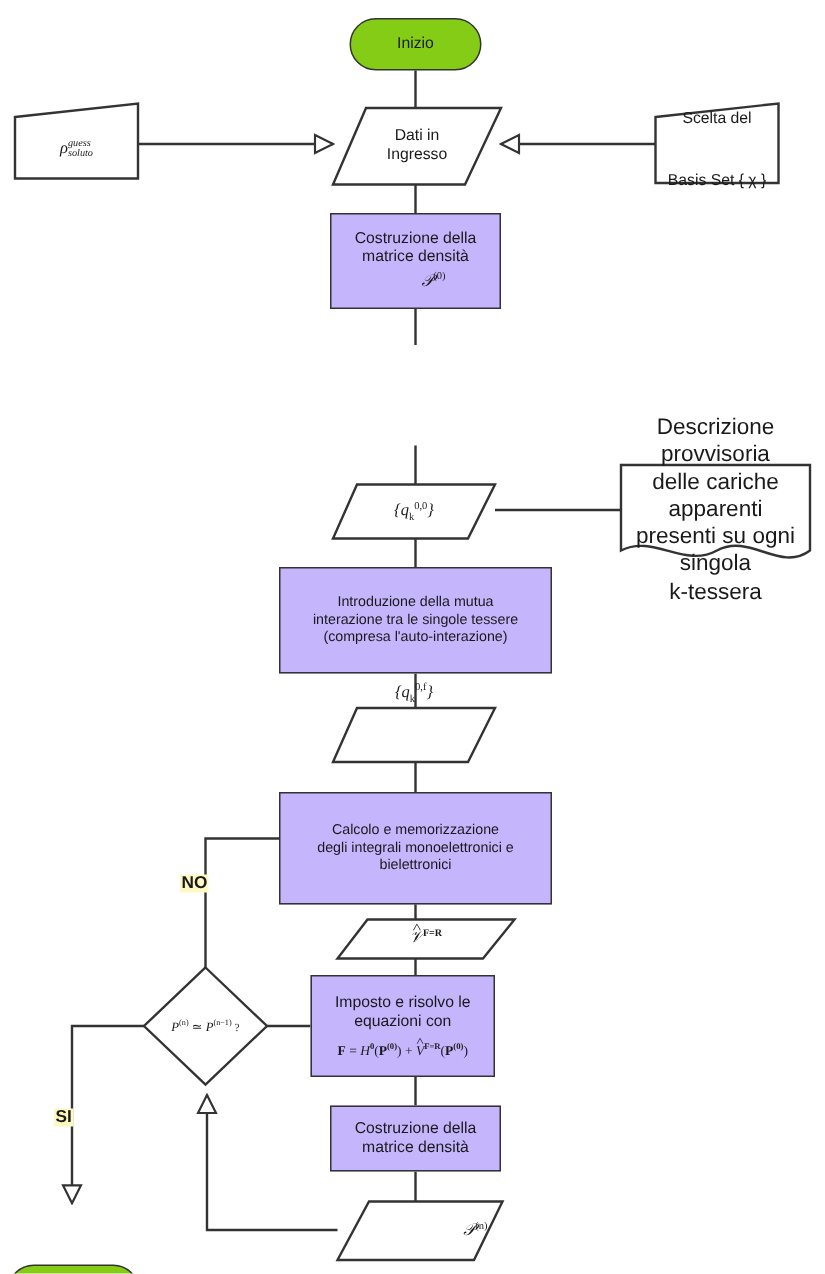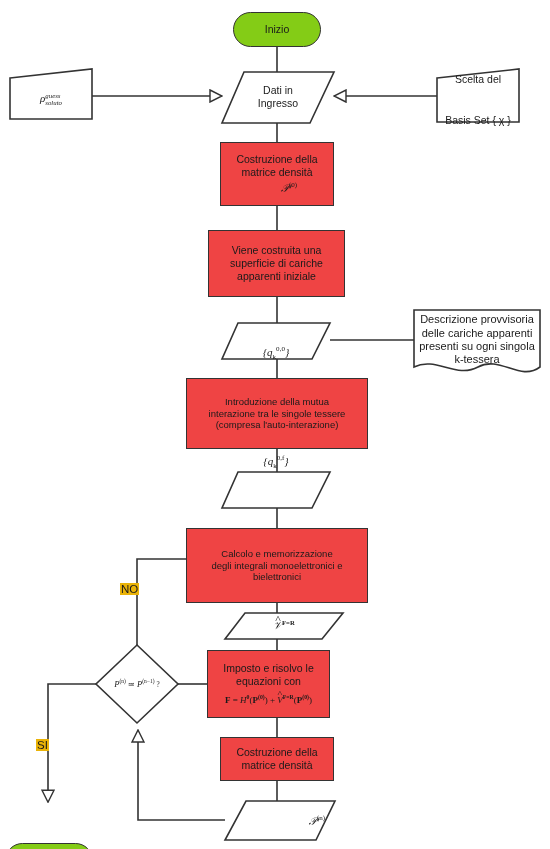--- a/index.html
+++ b/index.html
@@ -1,29 +1,29 @@
 <!DOCTYPE html>
 <html><head>
 <meta charset="utf-8">
 <style>
   html,body{margin:0;padding:0;background:#ffffff;}
   body{width:550px;height:849px;font-family:"Liberation Sans",sans-serif;color:#1a1a1a;overflow:hidden;}
   #chart{position:relative;width:550px;height:849px;}
   svg{position:absolute;left:0;top:0;}
   .node{position:absolute;box-sizing:border-box;display:flex;flex-direction:column;
         align-items:center;justify-content:center;text-align:center;line-height:1.22;}
-  .rect{border:1.6px solid #333;background:#ef4444;}
+  .rect{border:1.6px solid #333;background:#c4b5fd;}
   .txt{font-size:10.5px;}
   .term{border:1.6px solid #333;background:#84cc16;border-radius:22px;font-size:10.5px;}
   .math{font-family:"Liberation Serif",serif;font-style:italic;font-size:11px;}
   .mathup{font-family:"Liberation Serif",serif;font-size:10px;}
   sup,sub{font-size:64%;font-style:normal;}
   sup{vertical-align:super;}
   sub{vertical-align:sub;}
-  .edgelbl{position:absolute;font-size:11.5px;background:#eab308;padding:0 1px;}
+  .edgelbl{position:absolute;font-size:11.5px;background:#fef9c3;padding:0 1px;font-weight:bold;}
   .scriptP{font-family:"Liberation Serif",serif;font-style:italic;}
   .hat{position:relative;}
   .hat:before{content:"^";position:absolute;left:50%;top:-0.62em;transform:translateX(-50%) scaleX(1.25);
               font-style:normal;font-size:0.9em;}
 </style>
 </head>
 <body>
 
 <div id="chart">
 
@@ -117,33 +117,28 @@
   </div>
 
   <div class="node rect txt" style="left:220px;top:142px;width:114px;height:64px;">
     <span>Costruzione della</span>
     <span>matrice densità</span>
     <span class="math" style="margin-top:2px;margin-left:24px;">
       <span class="scriptP">𝒫</span><sup>(0)</sup>
     </span>
   </div>
 
-  <div class="node rect txt" style="left:208px;top:230px;width:137px;height:67px;">
-    <span>Viene costruita una</span>
-    <span>superficie di cariche</span>
-    <span>apparenti iniziale</span>
-  </div>
 
-  <div class="node" style="left:231px;top:336px;width:90px;height:34px;">
+  <div class="node" style="left:231px;top:324px;width:90px;height:34px;">
     <span class="math">
       {<span>q</span><sub>k</sub><sup>0,0</sup>}
     </span>
   </div>
 
-  <div class="node txt" style="left:414px;top:313px;width:126px;height:54px;font-size:11px;">
+  <div class="node txt" style="left:414px;top:313px;width:126px;height:54px;font-size:15px;">
     <span>Descrizione provvisoria</span>
     <span>delle cariche apparenti</span>
     <span>presenti su ogni singola</span>
     <span>k-tessera</span>
   </div>
 
   <div class="node rect txt" style="left:186px;top:378px;width:182px;height:71px;font-size:9.5px;">
     <span>Introduzione della mutua</span>
     <span>interazione tra le singole tessere</span>
     <span>(compresa l'auto-interazione)</span>

